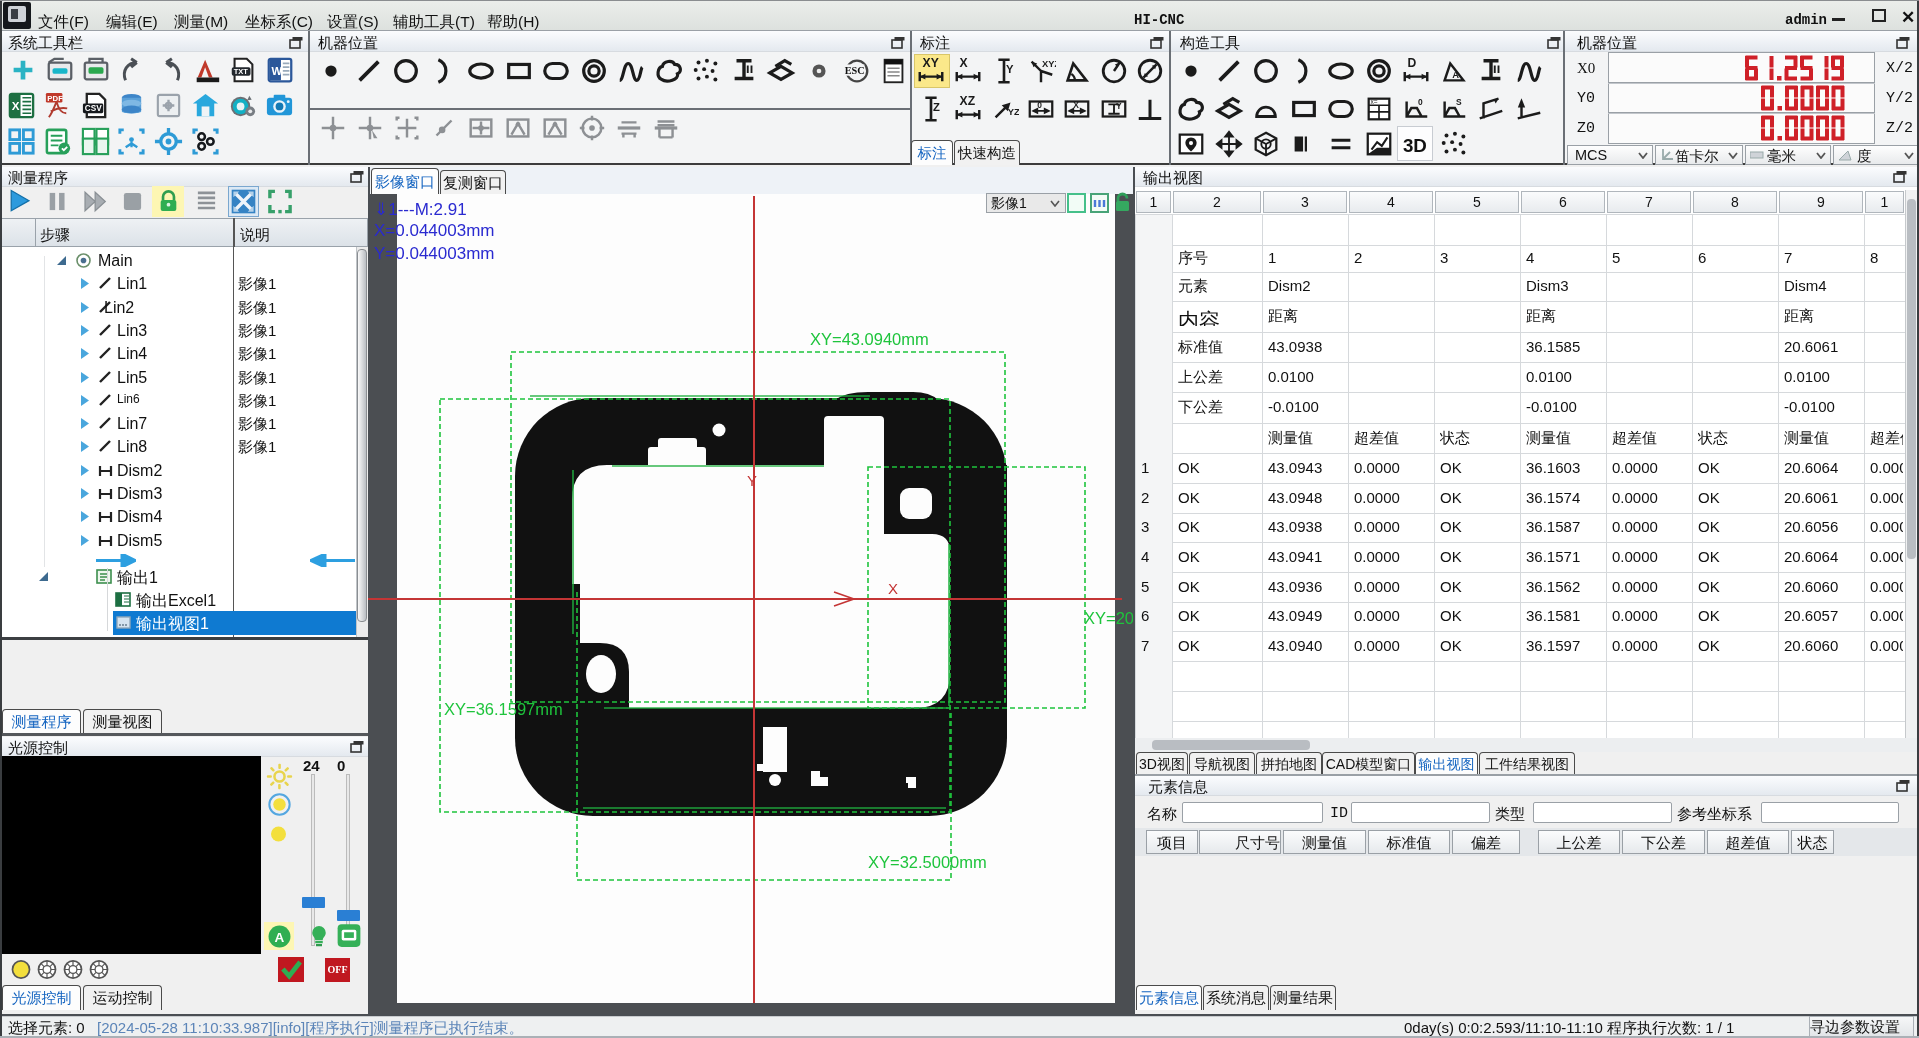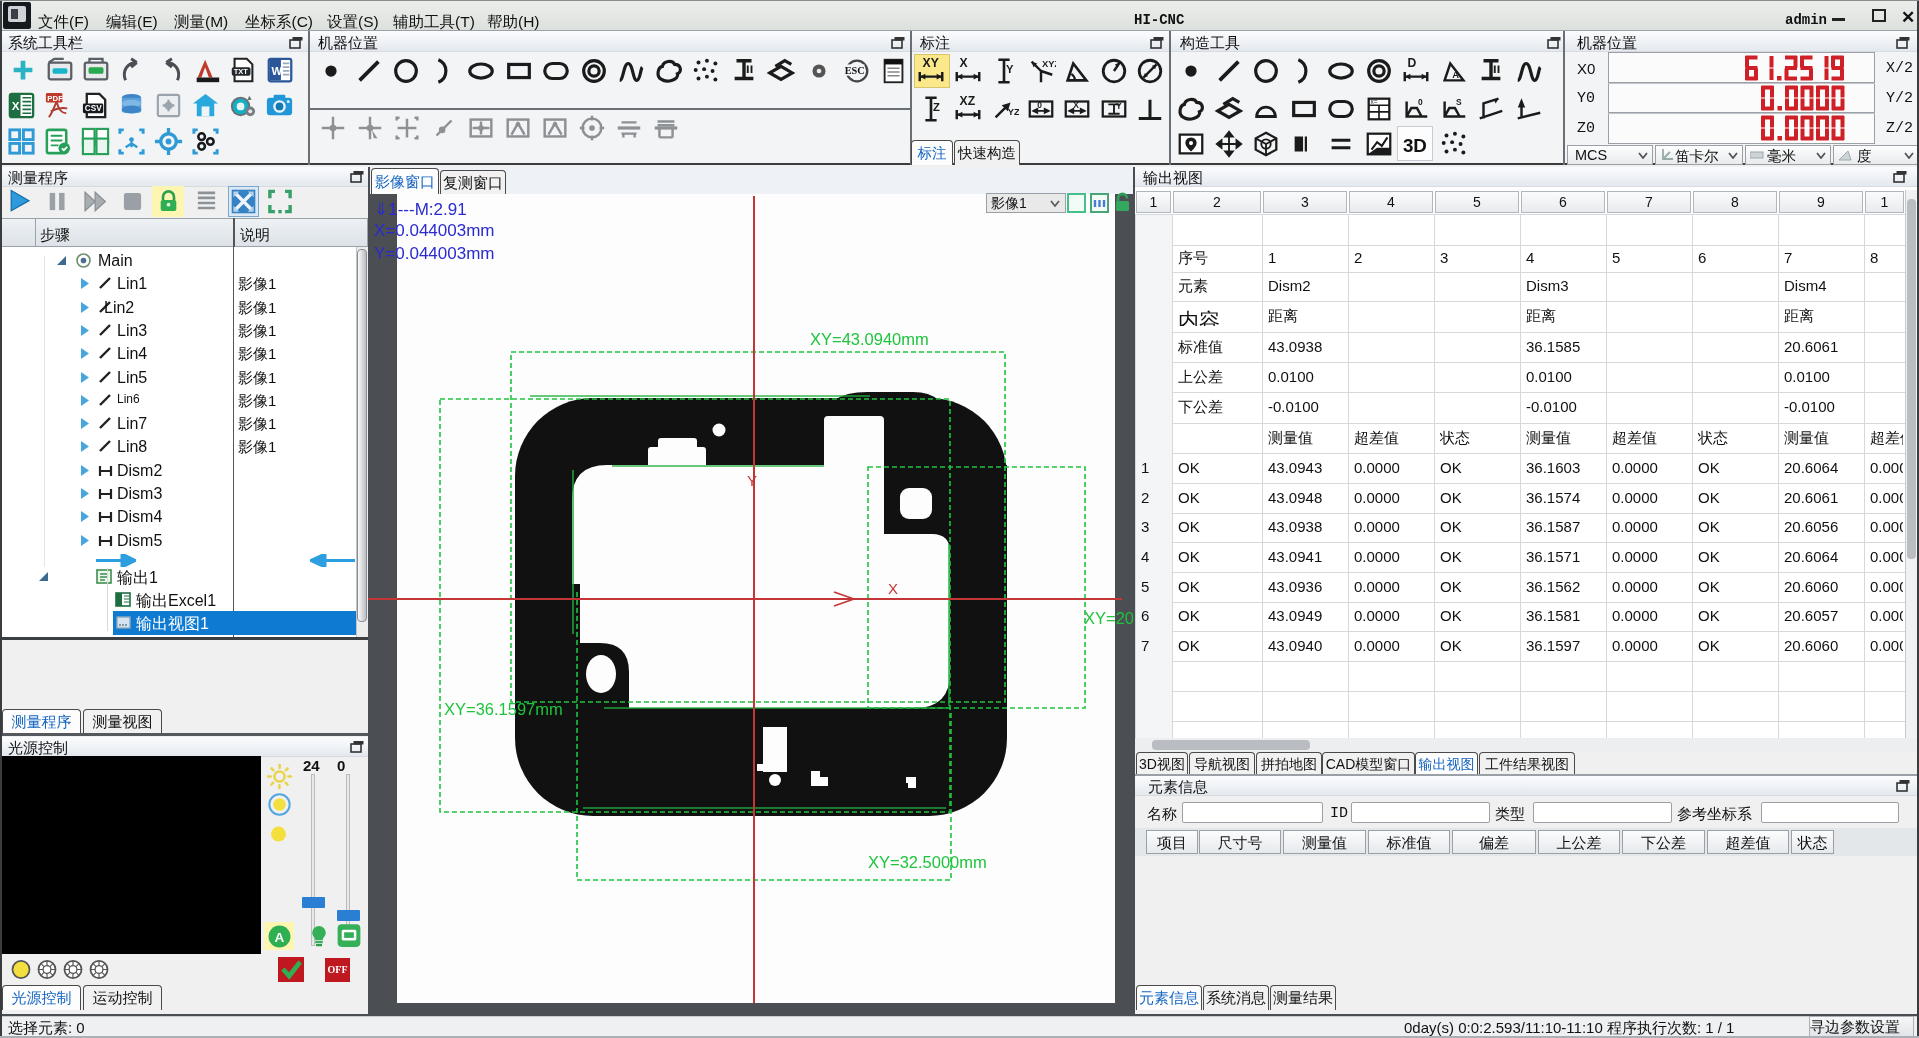--- a/index.html
+++ b/index.html
@@ -461,21 +461,21 @@
       <circle cx="17" cy="5" r="2.1" fill="#1b1b1b"></circle>
       <circle cx="26" cy="8" r="2.1" fill="#1b1b1b"></circle>
       <circle cx="5" cy="15" r="2.1" fill="#1b1b1b"></circle>
       <circle cx="14" cy="14" r="2.1" fill="#1b1b1b"></circle>
       <circle cx="23" cy="16" r="2.1" fill="#1b1b1b"></circle>
       <circle cx="8" cy="24" r="2.1" fill="#1b1b1b"></circle>
       <circle cx="17" cy="22" r="2.1" fill="#1b1b1b"></circle>
       <circle cx="26" cy="25" r="2.1" fill="#1b1b1b"></circle>
     </svg>
     <div class="a" style="left:1608px;top:52px;width:267px;height:92px;background:#fbfbfb;border:1px solid #9aa0a6"></div>
-    <div class="a" style="left:1577px;top:60px;font-family:Liberation Sans, sans-serif;font-size:15px">X0</div>
+    <div class="a" style="left:1577px;top:60px;font-family:Liberation Serif, serif;font-size:15px">X0</div>
     <svg class="a" style="left:1745.0px;top:55px" width="101" height="26" viewBox="0 0 101 26">
       <rect x="0.5" y="0.5" width="12.0" height="4.0" fill="#cf2028"></rect>
       <rect x="0.0" y="1.0" width="4.0" height="11.5" fill="#cf2028"></rect>
       <rect x="0.5" y="11.0" width="12.0" height="4.0" fill="#cf2028"></rect>
       <rect x="0.0" y="13.5" width="4.0" height="11.5" fill="#cf2028"></rect>
       <rect x="0.5" y="21.5" width="12.0" height="4.0" fill="#cf2028"></rect>
       <rect x="9.0" y="13.5" width="4.0" height="11.5" fill="#cf2028"></rect>
       <rect x="24.5" y="1.0" width="4.0" height="11.5" fill="#cf2028"></rect>
       <rect x="24.5" y="13.5" width="4.0" height="11.5" fill="#cf2028"></rect>
       <rect x="32.0" y="21.0" width="4.5" height="4.5" fill="#cf2028"></rect>
@@ -1087,31 +1087,32 @@
     <div class="a" style="left:1147px;top:805px;font-size:15px">名称</div>
     <div class="a" style="left:1182px;top:802px;width:141px;height:21px;background:#fff;border:1px solid #9aa0a6;border-radius:2px"></div>
     <div class="a" style="left:1330px;top:805px;font-size:15px;font-family:'Liberation Mono',monospace">ID</div>
     <div class="a" style="left:1351px;top:802px;width:139px;height:21px;background:#fff;border:1px solid #9aa0a6;border-radius:2px"></div>
     <div class="a" style="left:1495px;top:805px;font-size:15px">类型</div>
     <div class="a" style="left:1533px;top:802px;width:139px;height:21px;background:#fff;border:1px solid #9aa0a6;border-radius:2px"></div>
     <div class="a" style="left:1677px;top:805px;font-size:15px">参考坐标系</div>
     <div class="a" style="left:1761px;top:802px;width:138px;height:21px;background:#fff;border:1px solid #9aa0a6;border-radius:2px"></div>
     <div class="a" style="left:1135px;top:828px;width:784px;height:28px;background:#e4e7ea"></div>
     <div class="a" style="left:1146px;top:830px;width:52px;height:24px;background:linear-gradient(#fbfcfd,#e6e9ec);border:1px solid #9aa0a6;text-align:center;line-height:23px;font-size:15px">项目</div>
-    <div class="a" style="left:1199px;top:830px;width:82px;height:24px;background:linear-gradient(#fbfcfd,#e6e9ec);border:1px solid #9aa0a6;text-align:center;line-height:23px;font-size:15px">尺寸号</div>
+    <div class="a" style="left:1199px;top:830px;width:82px;height:24px;background:linear-gradient(#fbfcfd,#e6e9ec);border:1px solid #9aa0a6;text-align:right;line-height:23px;font-size:15px">尺寸号</div>
     <div class="a" style="left:1283px;top:830px;width:83px;height:24px;background:linear-gradient(#fbfcfd,#e6e9ec);border:1px solid #9aa0a6;text-align:center;line-height:23px;font-size:15px">测量值</div>
     <div class="a" style="left:1368px;top:830px;width:82px;height:24px;background:linear-gradient(#fbfcfd,#e6e9ec);border:1px solid #9aa0a6;text-align:center;line-height:23px;font-size:15px">标准值</div>
-    <div class="a" style="left:1452px;top:830px;width:84px;height:24px;background:linear-gradient(#fbfcfd,#e6e9ec);border:1px solid #9aa0a6;text-align:center;line-height:23px;font-size:15px">偏差</div>
+    <div class="a" style="left:1452px;top:830px;width:68px;height:24px;background:linear-gradient(#fbfcfd,#e6e9ec);border:1px solid #9aa0a6;text-align:center;line-height:23px;font-size:15px">偏差</div>
     <div class="a" style="left:1538px;top:830px;width:82px;height:24px;background:linear-gradient(#fbfcfd,#e6e9ec);border:1px solid #9aa0a6;text-align:center;line-height:23px;font-size:15px">上公差</div>
     <div class="a" style="left:1622px;top:830px;width:83px;height:24px;background:linear-gradient(#fbfcfd,#e6e9ec);border:1px solid #9aa0a6;text-align:center;line-height:23px;font-size:15px">下公差</div>
     <div class="a" style="left:1707px;top:830px;width:82px;height:24px;background:linear-gradient(#fbfcfd,#e6e9ec);border:1px solid #9aa0a6;text-align:center;line-height:23px;font-size:15px">超差值</div>
     <div class="a" style="left:1791px;top:830px;width:43px;height:24px;background:linear-gradient(#fbfcfd,#e6e9ec);border:1px solid #9aa0a6;text-align:center;line-height:23px;font-size:15px">状态</div>
     <div class="tab on" style="left:1136px;top:985px;width:66px;height:25px;line-height:24px;color:#1464c0">元素信息</div>
     <div class="tab" style="left:1203px;top:985px;width:66px;height:25px;line-height:24px">系统消息</div>
     <div class="tab" style="left:1270px;top:985px;width:66px;height:25px;line-height:24px">测量结果</div>
     <div class="a" style="left:0;top:1016px;width:1919px;height:22px;background:#eef0f1;border-top:1px solid #c8cbce"></div>
     <div class="a" style="left:8px;top:1019px;font-size:15px">选择元素: 0</div>
+    <div class="a" style="left:97px;top:1019px;font-size:15px;color:#5c85b8">[2024-05-28 11:10:33.987][info][程序执行]测量程序已执行结束。</div>
     <div class="a" style="left:1404px;top:1019px;font-size:15px">0day(s) 0:0:2.593/11:10-11:10 程序执行次数: 1 / 1</div>
     <div class="a" style="left:1809px;top:1016px;width:105px;height:21px;background:linear-gradient(#f6f7f8,#e2e5e8);border:1px solid #aab0b6;text-align:left;line-height:20px;font-size:15px">寻边参数设置</div>
     <div class="a" style="left:0;top:0;width:2px;height:1038px;background:#3a3d40"></div>
     <div class="a" style="left:1917px;top:0;width:2px;height:1038px;background:#3a3d40"></div>
     <div class="a" style="left:0;top:0;width:1919px;height:1px;background:#8a8d90"></div>
     <div class="a" style="left:0;top:1036px;width:1919px;height:2px;background:#aab0b6"></div>
   </div>
 </body></html>

